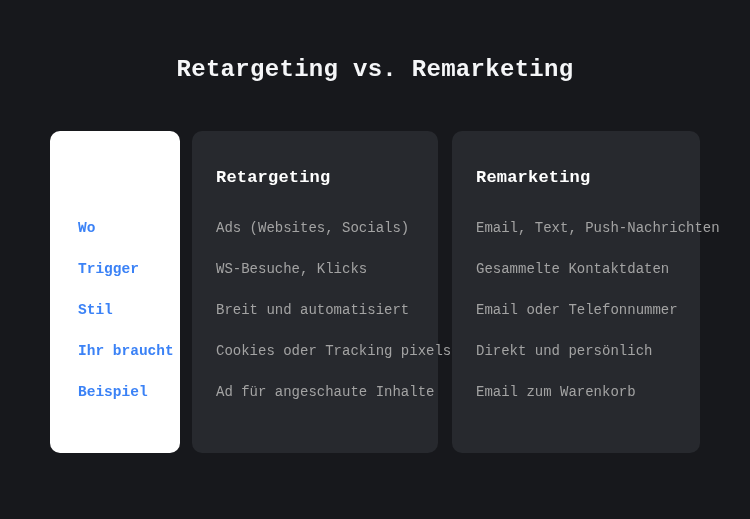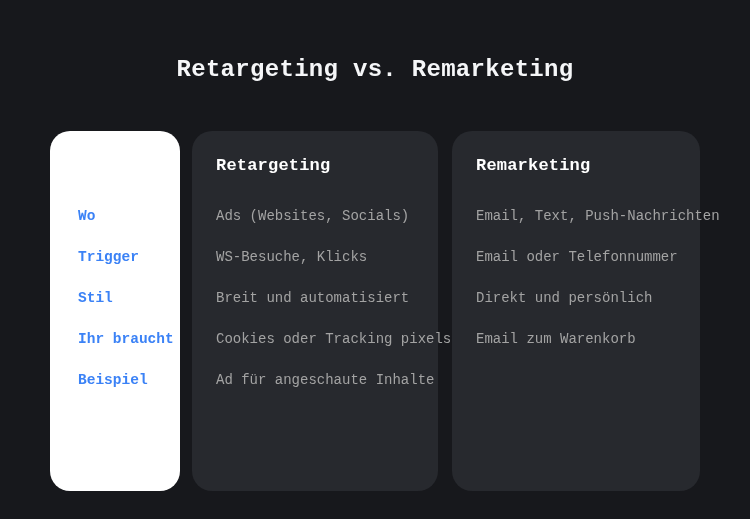--- a/index.html
+++ b/index.html
@@ -27,23 +27,23 @@
     font-weight: 600;
     letter-spacing: 0.3px;
   }
   .cards {
     position: absolute;
     top: 131px;
     left: 50px;
     display: flex;
   }
   .card {
-    height: 360px;
-    border-radius: 20px;
-    padding-top: 12px;
+    height: 322px;
+    border-radius: 10px;
+    padding-top: 24px;
   }
   .card.labels-card {
     width: 130px;
     background: #ffffff;
     margin-right: 12px;
     padding-left: 28px;
     padding-right: 10px;
   }
   .card.retargeting-card {
     width: 246px;
@@ -105,19 +105,20 @@
       <div class="row">Ads (Websites, Socials)</div>
       <div class="row">WS-Besuche, Klicks</div>
       <div class="row">Breit und automatisiert</div>
       <div class="row">Cookies oder Tracking pixels</div>
       <div class="row">Ad für angeschaute Inhalte</div>
     </div>
 
     <div class="card remarketing-card">
       <div class="card-header">Remarketing</div>
       <div class="row">Email, Text, Push-Nachrichten</div>
+      <div class="row">Gesammelte Kontaktdaten</div>
       <div class="row">Email oder Telefonnummer</div>
       <div class="row">Direkt und persönlich</div>
       <div class="row">Email zum Warenkorb</div>
     </div>
 
   </div>
 </div>
 
 </body></html>

